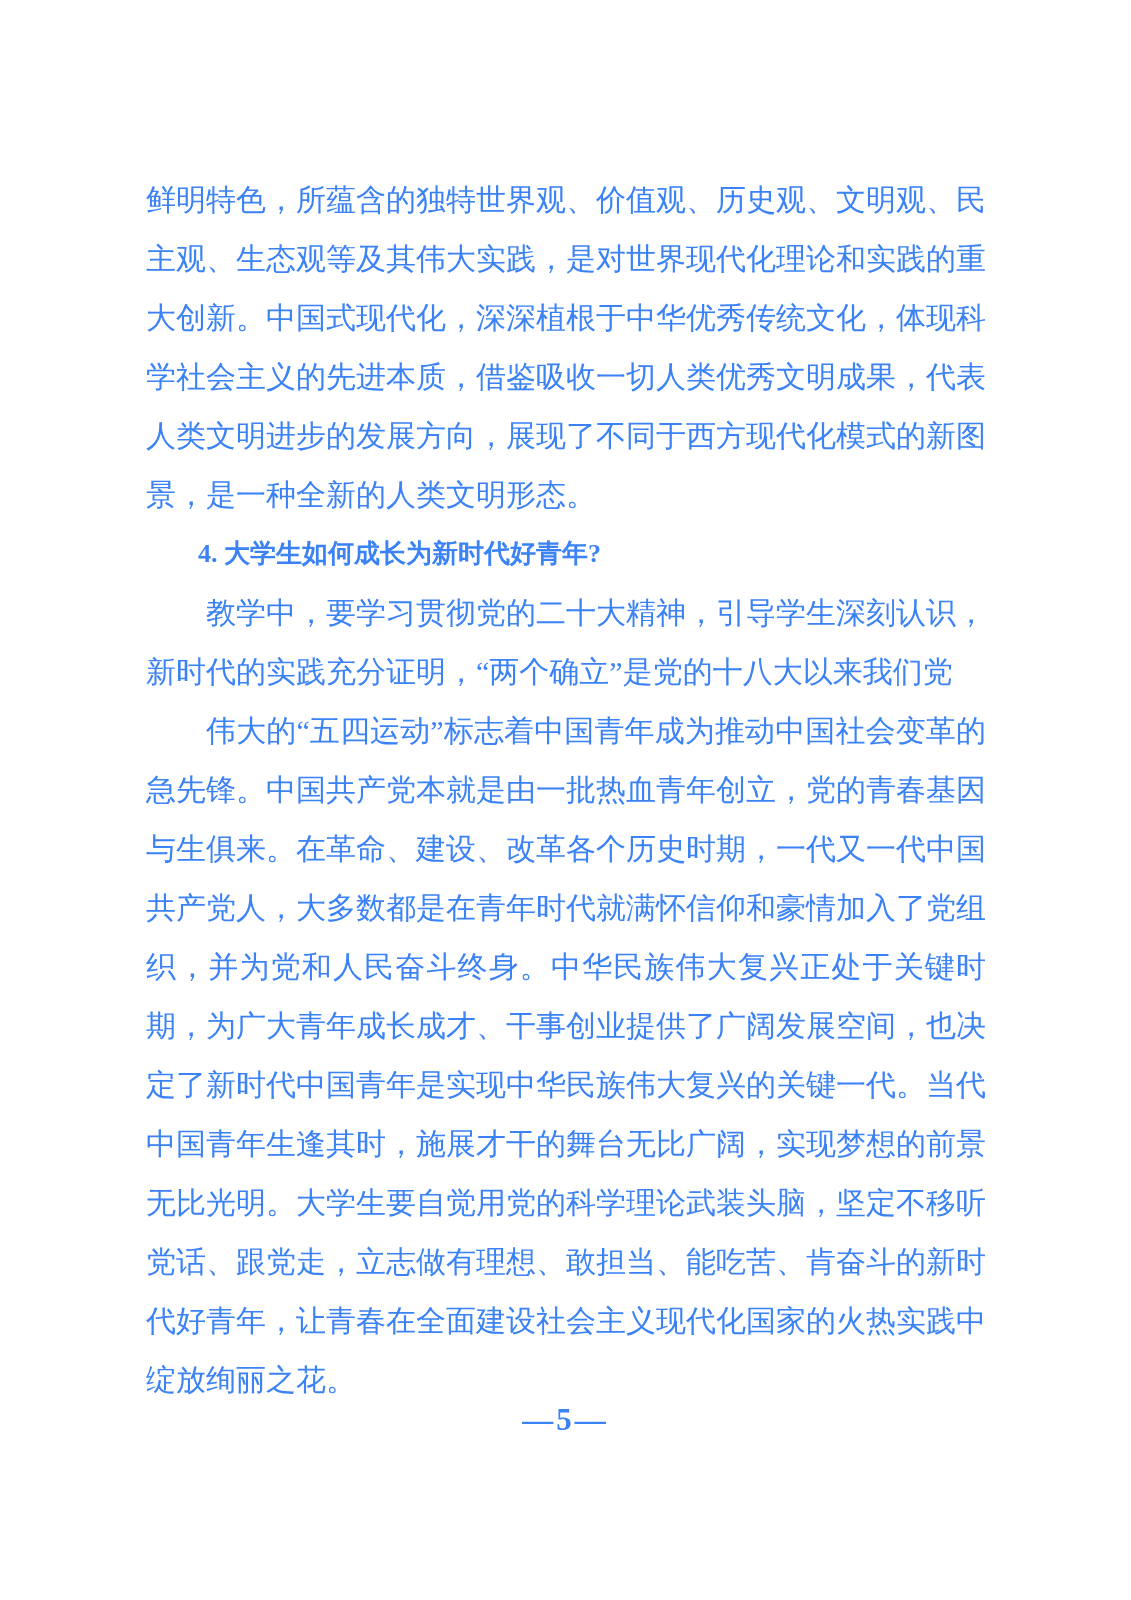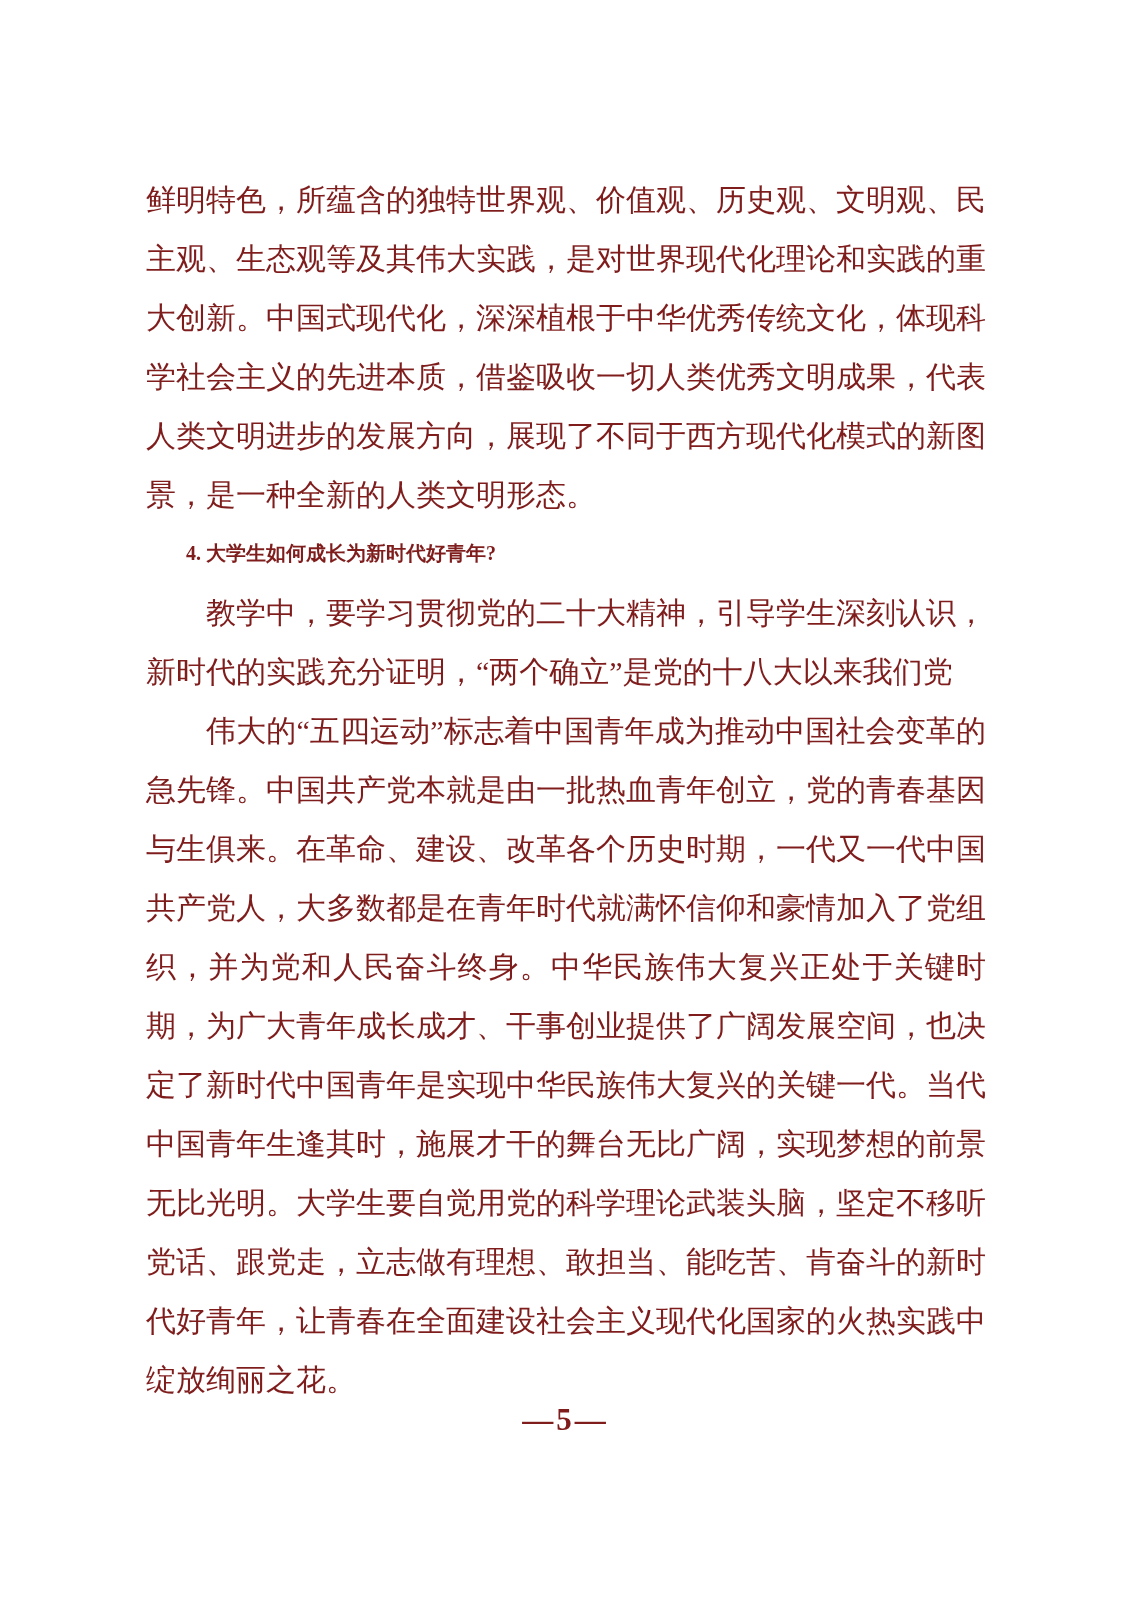--- a/index.html
+++ b/index.html
@@ -5,21 +5,21 @@
   html, body {
     margin: 0;
     padding: 0;
     background: #ffffff;
   }
   .page {
     position: relative;
     width: 1131px;
     height: 1600px;
     background: #ffffff;
-    color: #7f1d1d;
+    color: #3b82f6;
     font-family: "Liberation Serif", "DejaVu Serif", serif;
     overflow: hidden;
   }
   .text-block {
     position: absolute;
     left: 146px;
     top: 170px;
     width: 840px;
     font-size: 30px;
     line-height: 59px;
@@ -31,21 +31,21 @@
     margin: 0;
     padding: 0;
     text-indent: 2em;
   }
   .text-block p.no-indent {
     text-indent: 0;
   }
   .text-block h2 {
     margin: 0;
     padding: 0;
-    font-size: 20px;
+    font-size: 26px;
     line-height: 59px;
     font-weight: bold;
     text-indent: 2em;
     text-align: left;
   }
   .page-number {
     position: absolute;
     top: 1402px;
     left: 0;
     width: 100%;

